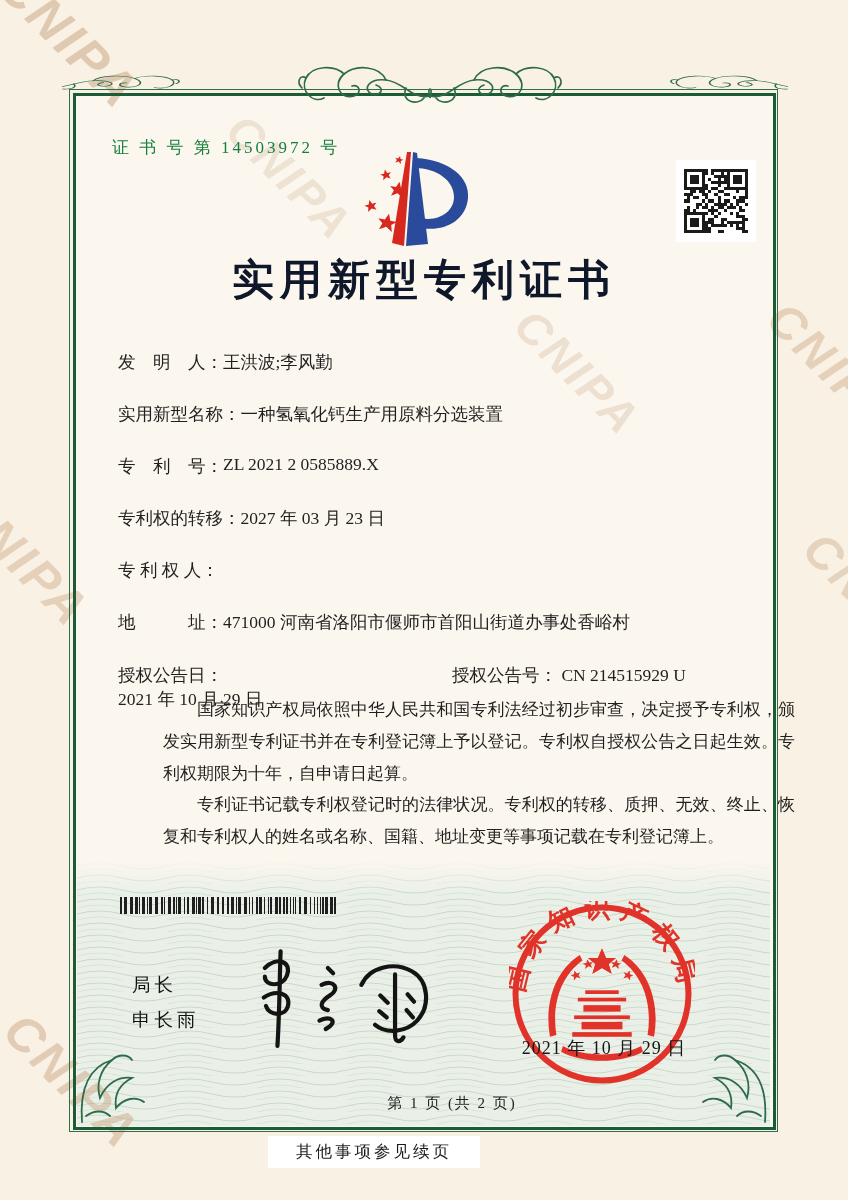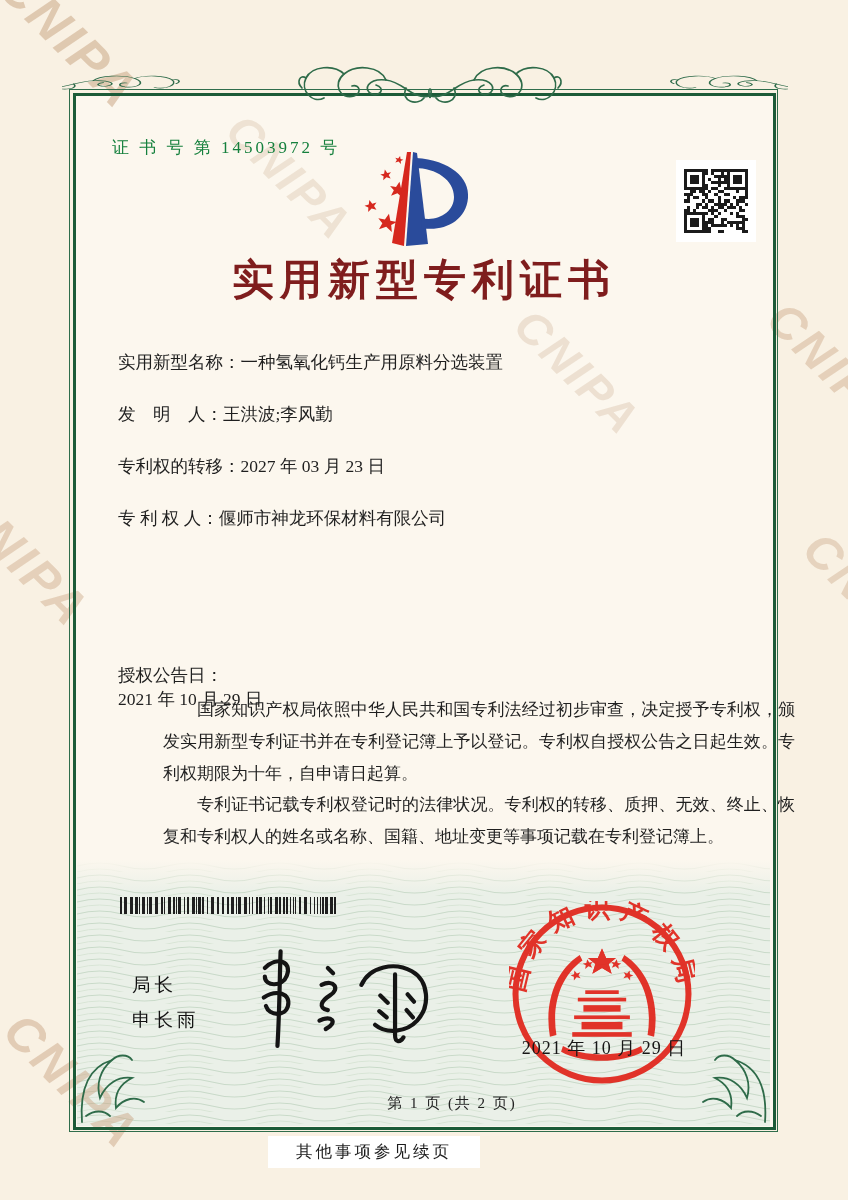--- a/index.html
+++ b/index.html
@@ -7,21 +7,21 @@
   .page{position:relative;width:848px;height:1200px;background:#f9f1e3;overflow:hidden;}
   .paper-inner{position:absolute;left:74px;top:94px;width:699px;height:1035px;background:#fcf7ee;}
   .frame-outer{position:absolute;left:69px;top:89px;width:707px;height:1041px;border:1px solid #2f6d4b;z-index:4;pointer-events:none;}
   .frame-inner{position:absolute;left:73px;top:93px;width:697px;height:1031px;border:3px solid #1c5b38;z-index:4;pointer-events:none;}
   .wm{position:absolute;z-index:2;font-family:"Liberation Sans","DejaVu Sans",sans-serif;font-weight:bold;font-style:italic;letter-spacing:3px;transform:rotate(45deg);white-space:nowrap;}
   .z3{position:absolute;z-index:3;}
   .cert-no{left:112px;top:136px;font-size:17px;letter-spacing:3px;color:#15803d;}
   .logo{left:358px;top:148px;width:124px;height:102px;}
   .qr-wrap{left:676px;top:160px;width:80px;height:82px;background:#fff;display:flex;align-items:center;justify-content:center;}
   .qr-wrap svg{width:64px;height:64px;}
-  .title{left:0;top:252px;width:848px;text-align:center;font-size:42px;font-weight:bold;letter-spacing:6px;color:#7f1d1d;}
+  .title{left:0;top:252px;width:848px;text-align:center;font-size:42px;font-weight:bold;letter-spacing:6px;color:#0f172a;}
   .fields{left:118px;top:350px;width:560px;}
   .frow{display:flex;margin-bottom:0;height:52px;align-items:flex-start;font-size:17.5px;color:#1f1f1f;}
   .flabel{white-space:pre;}
   .fvalue{white-space:pre;}
   .grant{left:118px;top:663px;width:650px;font-size:17.5px;color:#1f1f1f;display:flex;flex-direction:column;}
   .grant .g2{position:absolute;left:334px;top:0;}
   .paras{left:124px;top:694px;width:632px;font-size:17px;line-height:1.87;color:#1f1f1f;text-align:justify;margin-left:39px;}
   .paras p{margin:0;text-indent:2em;}
   .band{position:absolute;left:77px;top:860px;width:693px;height:266px;z-index:1;}
   .band svg{position:absolute;left:0;top:0;}
@@ -123,40 +123,51 @@
   <div class="z3 qr-wrap">
     <svg id="qr-svg" viewBox="0 0 21 21" shape-rendering="crispEdges">
         <path d="M0 0h1v1h-1zM1 0h1v1h-1zM2 0h1v1h-1zM3 0h1v1h-1zM4 0h1v1h-1zM5 0h1v1h-1zM6 0h1v1h-1zM7 0h1v1h-1zM9 0h1v1h-1zM10 0h1v1h-1zM11 0h1v1h-1zM12 0h1v1h-1zM13 0h1v1h-1zM14 0h1v1h-1zM15 0h1v1h-1zM16 0h1v1h-1zM17 0h1v1h-1zM18 0h1v1h-1zM19 0h1v1h-1zM20 0h1v1h-1zM0 1h1v1h-1zM6 1h1v1h-1zM7 1h1v1h-1zM9 1h1v1h-1zM12 1h1v1h-1zM14 1h1v1h-1zM20 1h1v1h-1zM0 2h1v1h-1zM2 2h1v1h-1zM3 2h1v1h-1zM4 2h1v1h-1zM6 2h1v1h-1zM10 2h1v1h-1zM11 2h1v1h-1zM12 2h1v1h-1zM13 2h1v1h-1zM14 2h1v1h-1zM16 2h1v1h-1zM17 2h1v1h-1zM18 2h1v1h-1zM20 2h1v1h-1zM0 3h1v1h-1zM2 3h1v1h-1zM3 3h1v1h-1zM4 3h1v1h-1zM6 3h1v1h-1zM8 3h1v1h-1zM11 3h1v1h-1zM13 3h1v1h-1zM14 3h1v1h-1zM16 3h1v1h-1zM17 3h1v1h-1zM18 3h1v1h-1zM20 3h1v1h-1zM0 4h1v1h-1zM2 4h1v1h-1zM3 4h1v1h-1zM4 4h1v1h-1zM6 4h1v1h-1zM9 4h1v1h-1zM10 4h1v1h-1zM11 4h1v1h-1zM12 4h1v1h-1zM13 4h1v1h-1zM14 4h1v1h-1zM16 4h1v1h-1zM17 4h1v1h-1zM18 4h1v1h-1zM20 4h1v1h-1zM0 5h1v1h-1zM6 5h1v1h-1zM7 5h1v1h-1zM11 5h1v1h-1zM14 5h1v1h-1zM20 5h1v1h-1zM0 6h1v1h-1zM1 6h1v1h-1zM2 6h1v1h-1zM3 6h1v1h-1zM4 6h1v1h-1zM5 6h1v1h-1zM6 6h1v1h-1zM7 6h1v1h-1zM9 6h1v1h-1zM10 6h1v1h-1zM13 6h1v1h-1zM14 6h1v1h-1zM15 6h1v1h-1zM16 6h1v1h-1zM17 6h1v1h-1zM18 6h1v1h-1zM19 6h1v1h-1zM20 6h1v1h-1zM2 7h1v1h-1zM3 7h1v1h-1zM5 7h1v1h-1zM6 7h1v1h-1zM8 7h1v1h-1zM11 7h1v1h-1zM12 7h1v1h-1zM17 7h1v1h-1zM20 7h1v1h-1zM0 8h1v1h-1zM1 8h1v1h-1zM2 8h1v1h-1zM6 8h1v1h-1zM7 8h1v1h-1zM10 8h1v1h-1zM13 8h1v1h-1zM14 8h1v1h-1zM20 8h1v1h-1zM1 9h1v1h-1zM3 9h1v1h-1zM4 9h1v1h-1zM7 9h1v1h-1zM11 9h1v1h-1zM16 9h1v1h-1zM18 9h1v1h-1zM19 9h1v1h-1zM20 9h1v1h-1zM0 10h1v1h-1zM1 10h1v1h-1zM6 10h1v1h-1zM8 10h1v1h-1zM9 10h1v1h-1zM11 10h1v1h-1zM13 10h1v1h-1zM14 10h1v1h-1zM17 10h1v1h-1zM18 10h1v1h-1zM19 10h1v1h-1zM4 11h1v1h-1zM5 11h1v1h-1zM7 11h1v1h-1zM10 11h1v1h-1zM11 11h1v1h-1zM12 11h1v1h-1zM13 11h1v1h-1zM15 11h1v1h-1zM17 11h1v1h-1zM20 11h1v1h-1zM1 12h1v1h-1zM4 12h1v1h-1zM6 12h1v1h-1zM7 12h1v1h-1zM9 12h1v1h-1zM11 12h1v1h-1zM12 12h1v1h-1zM14 12h1v1h-1zM15 12h1v1h-1zM16 12h1v1h-1zM18 12h1v1h-1zM0 13h1v1h-1zM1 13h1v1h-1zM3 13h1v1h-1zM8 13h1v1h-1zM9 13h1v1h-1zM10 13h1v1h-1zM13 13h1v1h-1zM18 13h1v1h-1zM19 13h1v1h-1zM0 14h1v1h-1zM1 14h1v1h-1zM2 14h1v1h-1zM3 14h1v1h-1zM4 14h1v1h-1zM5 14h1v1h-1zM6 14h1v1h-1zM7 14h1v1h-1zM9 14h1v1h-1zM11 14h1v1h-1zM15 14h1v1h-1zM17 14h1v1h-1zM0 15h1v1h-1zM6 15h1v1h-1zM10 15h1v1h-1zM17 15h1v1h-1zM18 15h1v1h-1zM19 15h1v1h-1zM0 16h1v1h-1zM2 16h1v1h-1zM3 16h1v1h-1zM4 16h1v1h-1zM6 16h1v1h-1zM8 16h1v1h-1zM9 16h1v1h-1zM12 16h1v1h-1zM13 16h1v1h-1zM19 16h1v1h-1zM20 16h1v1h-1zM0 17h1v1h-1zM2 17h1v1h-1zM3 17h1v1h-1zM4 17h1v1h-1zM6 17h1v1h-1zM7 17h1v1h-1zM8 17h1v1h-1zM9 17h1v1h-1zM12 17h1v1h-1zM14 17h1v1h-1zM15 17h1v1h-1zM16 17h1v1h-1zM17 17h1v1h-1zM18 17h1v1h-1zM19 17h1v1h-1zM0 18h1v1h-1zM2 18h1v1h-1zM3 18h1v1h-1zM4 18h1v1h-1zM6 18h1v1h-1zM7 18h1v1h-1zM9 18h1v1h-1zM10 18h1v1h-1zM11 18h1v1h-1zM12 18h1v1h-1zM13 18h1v1h-1zM15 18h1v1h-1zM17 18h1v1h-1zM19 18h1v1h-1zM0 19h1v1h-1zM6 19h1v1h-1zM7 19h1v1h-1zM8 19h1v1h-1zM17 19h1v1h-1zM18 19h1v1h-1zM19 19h1v1h-1zM0 20h1v1h-1zM1 20h1v1h-1zM2 20h1v1h-1zM3 20h1v1h-1zM4 20h1v1h-1zM5 20h1v1h-1zM6 20h1v1h-1zM7 20h1v1h-1zM8 20h1v1h-1zM11 20h1v1h-1zM12 20h1v1h-1zM19 20h1v1h-1zM20 20h1v1h-1z" fill="#1b1b1b"></path>
       </svg>
   </div>
 
   <div class="z3 title">实用新型专利证书</div>
 
   <div class="z3 fields">
     <div class="frow">
+      <span class="flabel">发　明　人：</span>
+        <span class="fvalue">王洪波;李风勤</span>
+    </div>
+    <div class="frow">
       <span class="flabel">实用新型名称：</span>
         <span class="fvalue">一种氢氧化钙生产用原料分选装置</span>
     </div>
     <div class="frow">
-      <span class="flabel">发　明　人：</span>
-        <span class="fvalue">王洪波;李风勤</span>
+      <span class="flabel">专　利　号：</span>
+        <span class="fvalue">ZL 2021 2 0585889.X</span>
     </div>
     <div class="frow">
       <span class="flabel">专利权的转移：</span>
         <span class="fvalue">2027 年 03 月 23 日</span>
     </div>
     <div class="frow">
       <span class="flabel">专 利 权 人：</span>
-        <span class="fvalue">偃师市神龙环保材料有限公司</span>
+    </div>
+    <div class="frow">
+      <span class="flabel">地　　　址：</span>
+        <span class="fvalue">471000 河南省洛阳市偃师市首阳山街道办事处香峪村</span>
     </div>
   </div>
 
   <div class="z3 grant">
     <span>授权公告日：</span>
     <span>2021 年 10 月 29 日</span>
+    <span class="g2">
+      <span>授权公告号：</span>
+      <span>CN 214515929 U</span>
+    </span>
   </div>
 
   <div class="z3 paras">
     <p>国家知识产权局依照中华人民共和国专利法经过初步审查，决定授予专利权，颁发实用新型专利证书并在专利登记簿上予以登记。专利权自授权公告之日起生效。专利权期限为十年，自申请日起算。</p>
     <p>专利证书记载专利权登记时的法律状况。专利权的转移、质押、无效、终止、恢复和专利权人的姓名或名称、国籍、地址变更等事项记载在专利登记簿上。</p>
   </div>
 
   <svg class="z3 barcode" id="bc-svg" viewBox="0 0 218 17" preserveAspectRatio="none" shape-rendering="crispEdges" style="position:absolute;">
       <path d="M0 0h2v17h-2zM4 0h3v17h-3zM10 0h3v17h-3zM15 0h3v17h-3zM19 0h1v17h-1zM22 0h3v17h-3zM27 0h1v17h-1zM29 0h3v17h-3zM35 0h3v17h-3zM41 0h2v17h-2zM44 0h1v17h-1zM48 0h3v17h-3zM53 0h2v17h-2zM56 0h1v17h-1zM58 0h3v17h-3zM64 0h1v17h-1zM67 0h2v17h-2zM72 0h3v17h-3zM76 0h1v17h-1zM78 0h3v17h-3zM82 0h2v17h-2zM87 0h1v17h-1zM91 0h3v17h-3zM97 0h2v17h-2zM102 0h2v17h-2zM107 0h2v17h-2zM111 0h3v17h-3zM116 0h1v17h-1zM118 0h3v17h-3zM124 0h3v17h-3zM129 0h1v17h-1zM132 0h1v17h-1zM136 0h2v17h-2zM139 0h3v17h-3zM144 0h1v17h-1zM148 0h1v17h-1zM150 0h2v17h-2zM155 0h3v17h-3zM159 0h2v17h-2zM163 0h2v17h-2zM166 0h2v17h-2zM170 0h1v17h-1zM173 0h1v17h-1zM175 0h1v17h-1zM179 0h2v17h-2zM184 0h3v17h-3zM190 0h1v17h-1zM194 0h1v17h-1zM197 0h1v17h-1zM200 0h1v17h-1zM202 0h2v17h-2zM205 0h3v17h-3zM210 0h3v17h-3zM214 0h2v17h-2z" fill="#1f1f1f"></path>
     </svg>

